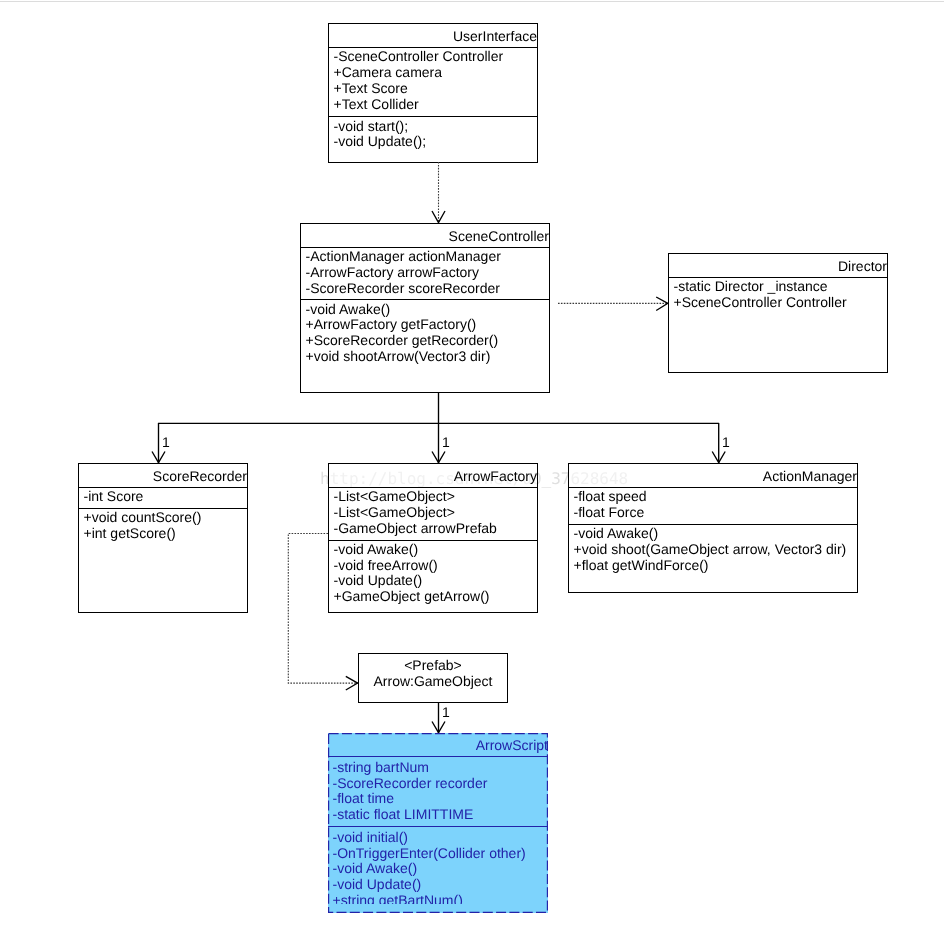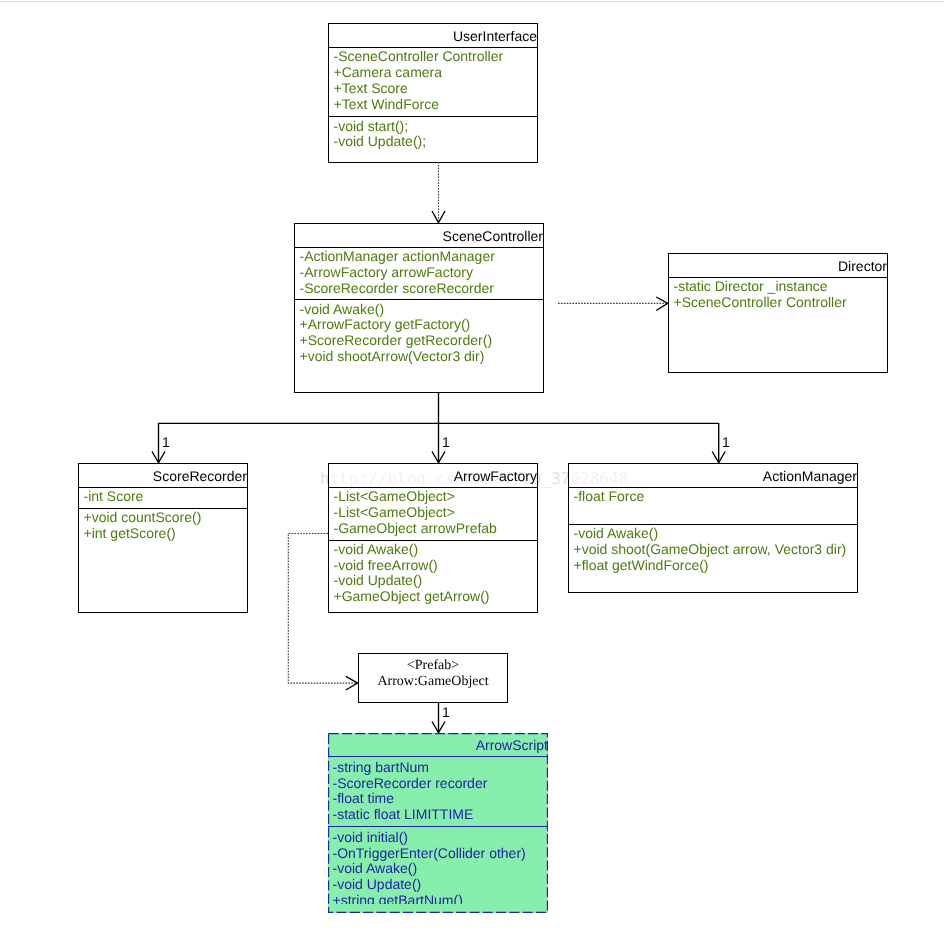--- a/index.html
+++ b/index.html
@@ -9,23 +9,23 @@
   #canvas{position:absolute;left:0;top:0;width:944px;height:938px;}
   .toprule{position:absolute;left:0;top:1px;width:944px;height:1px;background:#dcdcdc;z-index:0;}
 
   .wm{position:absolute;left:320px;top:469px;font-family:"DejaVu Sans Mono",monospace;
       font-size:16px;letter-spacing:0px;color:#e0e0e0;white-space:pre;z-index:1;}
 
   .cls{position:absolute;box-sizing:border-box;border:1.2px solid #000;background:rgba(255,255,255,0.55);z-index:2;}
   .cls .hdr{text-align:right;font-size:14px;color:#000;height:23px;line-height:23px;padding-top:1px;
             box-sizing:border-box;overflow:hidden;}
   .cls .sec{border-top:1.2px solid #000;box-sizing:border-box;padding:1.4px 0 0 4.5px;overflow:hidden;}
-  .cls .row{font-size:14px;color:#4d7c0f;height:15.8px;line-height:15.8px;white-space:pre;}
+  .cls .row{font-size:14px;color:#000000;height:15.8px;line-height:15.8px;white-space:pre;}
 
-  .cls.hl{background:#86efac;border:none;}
+  .cls.hl{background:#7dd3fc;border:none;}
   .cls.hl .hdr{color:#2222a8;font-weight:400;}
   .cls.hl .sec{border-top:1.4px solid #2222a8;padding-top:2.8px;}
   .cls.hl .row{color:#2222a8;}
   svg#hlborder{position:absolute;left:0;top:0;width:944px;height:938px;z-index:5;pointer-events:none;}
 
   .prefab{position:absolute;box-sizing:border-box;border:1.2px solid #000;background:#fff;z-index:2;
           text-align:center;font-size:14px;color:#000;padding-top:4px;}
   .prefab div{height:15.6px;line-height:15.6px;}
 
   svg#wires{position:absolute;left:0;top:0;width:944px;height:938px;z-index:3;}
@@ -39,29 +39,29 @@
   <div class="toprule"></div>
 
   <div class="wm">http://blog.csdn.net/u0_37628648</div>
 
   <div class="cls" id="c-ui" style="left:328px;top:23px;width:210px;height:140px;">
     <div class="hdr">UserInterface</div>
     <div class="sec" style="height:69.3px">
       <div class="row">-SceneController Controller</div>
       <div class="row">+Camera camera</div>
       <div class="row">+Text Score</div>
-      <div class="row">+Text WindForce</div>
+      <div class="row">+Text Collider</div>
     </div>
     <div class="sec" style="height:46.7px">
       <div class="row">-void start();</div>
       <div class="row">-void Update();</div>
     </div>
   </div>
 
-  <div class="cls" id="c-sc" style="left:294px;top:223px;width:250px;height:170px;">
+  <div class="cls" id="c-sc" style="left:300px;top:223px;width:250px;height:170px;">
     <div class="hdr">SceneController</div>
     <div class="sec" style="height:52.2px">
       <div class="row">-ActionManager actionManager</div>
       <div class="row">-ArrowFactory arrowFactory</div>
       <div class="row">-ScoreRecorder scoreRecorder</div>
     </div>
     <div class="sec" style="height:93.8px">
       <div class="row">-void Awake()</div>
       <div class="row">+ArrowFactory getFactory()</div>
       <div class="row">+ScoreRecorder getRecorder()</div>
@@ -99,30 +99,31 @@
       <div class="row">-void Awake()</div>
       <div class="row">-void freeArrow()</div>
       <div class="row">-void Update()</div>
       <div class="row">+GameObject getArrow()</div>
     </div>
   </div>
 
   <div class="cls" id="c-am" style="left:568px;top:463px;width:290px;height:130px;">
     <div class="hdr">ActionManager</div>
     <div class="sec" style="height:37.0px">
+      <div class="row">-float speed</div>
       <div class="row">-float Force</div>
     </div>
     <div class="sec" style="height:68.9px">
       <div class="row">-void Awake()</div>
       <div class="row">+void shoot(GameObject arrow, Vector3 dir)</div>
       <div class="row">+float getWindForce()</div>
     </div>
   </div>
 
-  <div class="prefab" id="c-pf" style="left:358px;top:653px;width:150px;height:50px;font-family:Liberation Serif, serif;">
+  <div class="prefab" id="c-pf" style="left:358px;top:653px;width:150px;height:50px;">
     <div>&lt;Prefab&gt;</div>
     <div>Arrow:GameObject</div>
   </div>
 
   <div class="cls hl" id="c-as" style="left:328px;top:733px;width:220px;height:180px;">
     <div class="hdr">ArrowScript</div>
     <div class="sec" style="height:70px">
       <div class="row">-string bartNum</div>
       <div class="row">-ScoreRecorder recorder</div>
       <div class="row">-float time</div>

